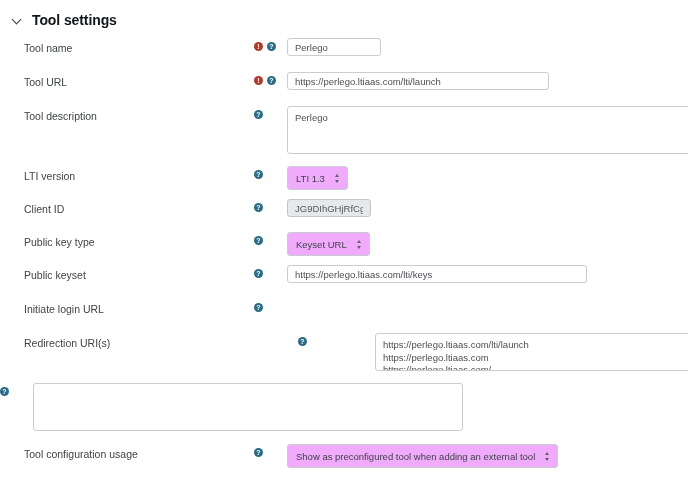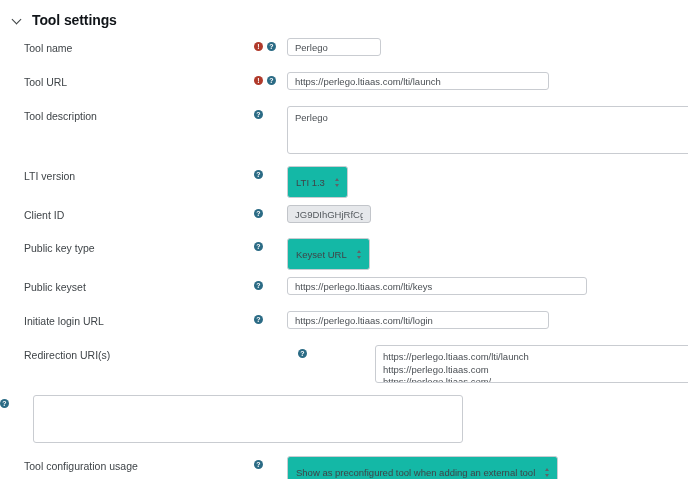--- a/index.html
+++ b/index.html
@@ -161,24 +161,24 @@
     white-space: pre;
   }
   .area-desc   { width: 430px; height: 48px; }
   .area-redir  { width: 430px; height: 38px; }
   .area-custom { width: 430px; height: 48px; }
 
   
   .sel {
     display: inline-flex;
     align-items: center;
-    height: 32px;
+    height: 24px;
     border: 1px solid #c9ccd1;
     border-radius: 3px;
-    background: #14b8a6;
+    background: #f0abfc;
     font-size: 9.5px;
     color: #3f4448;
     padding: 0 6px 0 8px;
     gap: 9px;
     font-family: "Liberation Sans", sans-serif;
     white-space: nowrap;
   }
   .sel-arrows {
     display: inline-block;
     width: 7px;
@@ -308,23 +308,20 @@
       <div class="field-col">
         <input class="txt w-keyset" type="text" value="https://perlego.ltiaas.com/lti/keys" style="">
       </div>
     </div>
 
     <div class="row r-login">
       <div class="label-col">Initiate login URL</div>
       <div class="icon-col">
         <span class="badge badge-help"></span>
       </div>
-      <div class="field-col">
-        <input class="txt w-login" type="text" value="https://perlego.ltiaas.com/lti/login" style="">
-      </div>
     </div>
 
     <div class="row r-redirect">
       <div class="label-col">Redirection URI(s)</div>
       <div class="icon-col">
         <span class="badge badge-help"></span>
       </div>
       <div class="field-col">
         <textarea class="area area-redir" style="">https://perlego.ltiaas.com/lti/launch
 https://perlego.ltiaas.com

